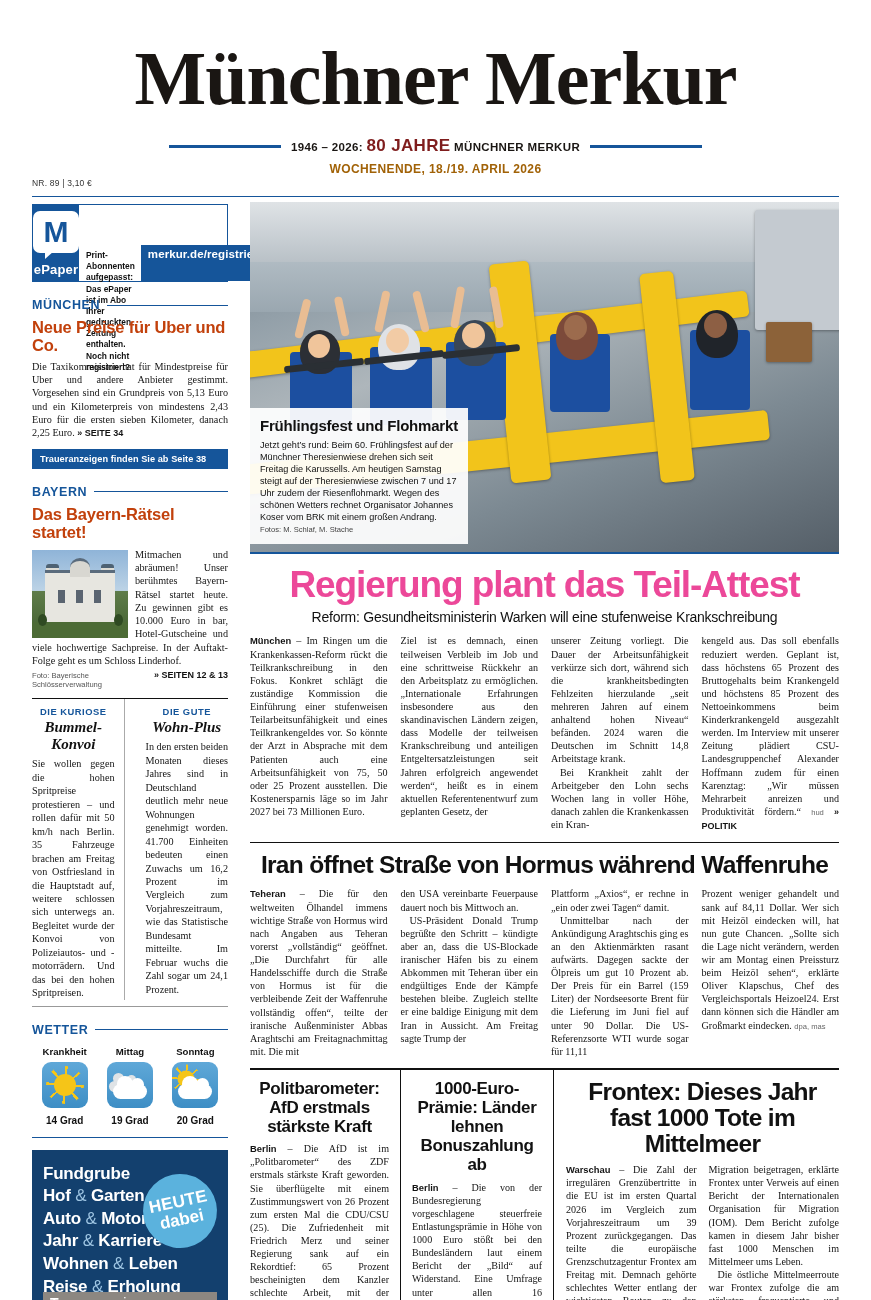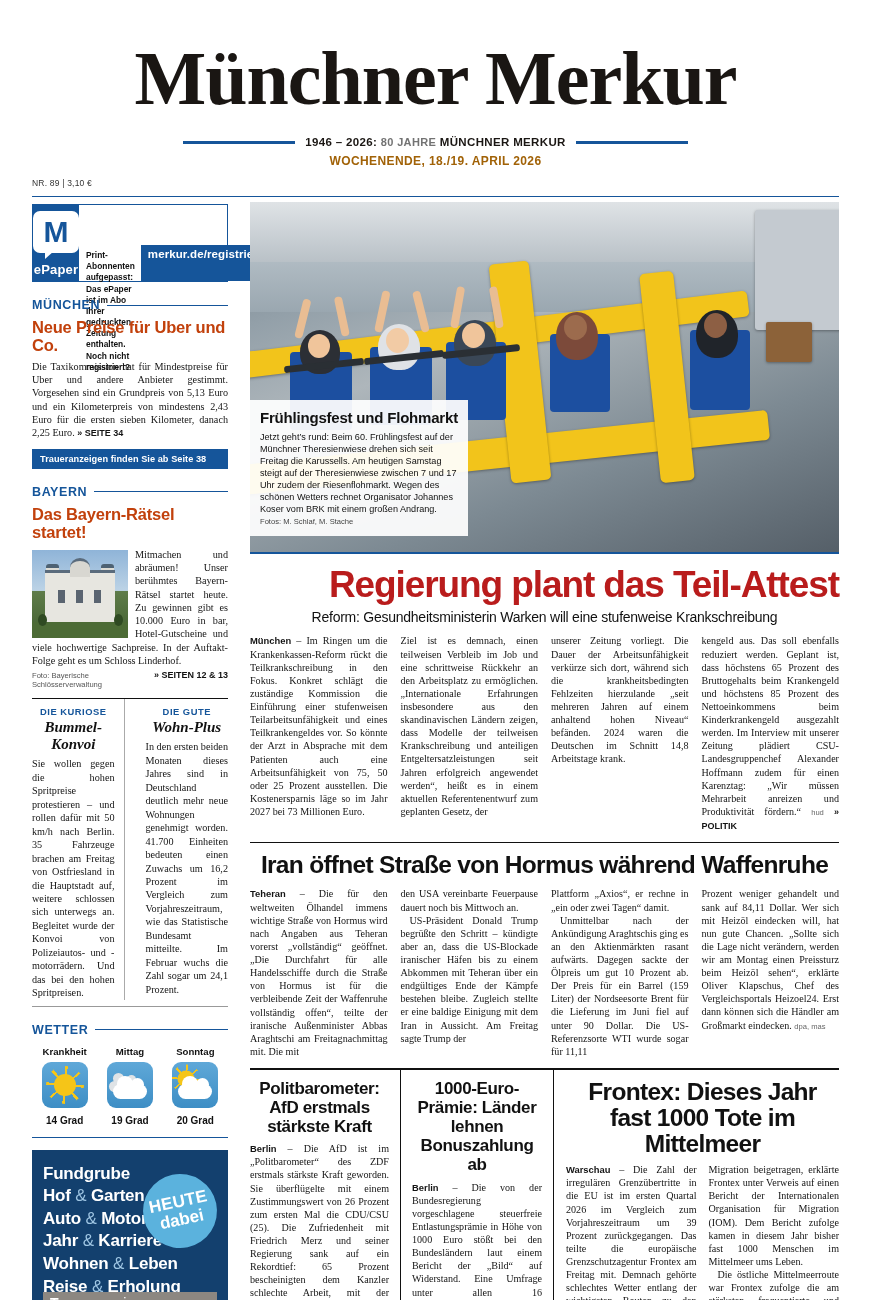--- a/index.html
+++ b/index.html
@@ -18,21 +18,21 @@
   }
   .anniv-row{
     display:flex;align-items:center;justify-content:center;
     margin-top:22px;gap:10px;
   }
   .anniv-row .rule{height:3px;background:#15559a;flex:0 0 112px;}
   .anniv-text{
     font-size:11.5px;font-weight:bold;letter-spacing:.35px;color:#1a1613;
     white-space:nowrap;
   }
-  .anniv-text .blue{color:#737373;font-size:11px;}
+  .anniv-text .blue{color:#7f1d1d;font-size:17px;}
   .anniv-text .thin{font-weight:bold;}
   .weekend{
     text-align:center;font-size:12px;font-weight:bold;letter-spacing:.4px;
     margin-top:6px;color:#a16207;
   }
   .issue{
     position:absolute;left:32px;top:178px;font-size:8.5px;color:#333;
     letter-spacing:.2px;
   }
   .masthead-rule{
@@ -215,36 +215,36 @@
     background:linear-gradient(180deg,#dfe3e6,#b9c1c7);}
   .ride{
     position:absolute;background:#f2c41b;border-radius:5px;
     box-shadow:0 1px 3px rgba(0,0,0,.35);
   }
   .seat{position:absolute;background:#1c4fa0;border-radius:4px;}
   .person{position:absolute;border-radius:50% 50% 45% 45%;}
   .arm{position:absolute;background:#e9bd93;border-radius:4px;transform-origin:bottom;}
   .bar{position:absolute;background:#2a2f34;border-radius:3px;}
   .caption{
-    position:absolute;left:0;bottom:16px;width:218px;background:rgba(255,255,255,.93);
+    position:absolute;left:0;bottom:8px;width:218px;background:rgba(255,255,255,.93);
     padding:9px 10px 9px 10px;box-sizing:border-box;
   }
   .caption h3{
     margin:0;font-size:15px;font-weight:bold;line-height:1.14;color:#111;
     letter-spacing:-.2px;
   }
   .caption p{
     margin:5px 0 0;font-size:9.1px;line-height:1.32;color:#111;
   }
   .caption .fot{font-size:7.6px;color:#444;}
   .photo-rule{height:2px;background:#15559a;}
   
   .h1{
-    font-size:37px;font-weight:bold;text-align:right;line-height:1.04;
-    margin-top:12px;color:#b91c1c;letter-spacing:-1.1px;
+    font-size:37px;font-weight:bold;text-align:center;line-height:1.04;
+    margin-top:12px;color:#ec4899;letter-spacing:-1.1px;
   }
   .sub1{
     font-size:14px;text-align:center;margin-top:5px;color:#111;letter-spacing:-.25px;
   }
   .cols4{display:flex;margin-top:9px;gap:13px;}
   .cols4 .c{flex:1;}
   .art{
     font-family:"Liberation Serif",serif;font-size:10.1px;line-height:1.3;
     text-align:justify;color:#141414;hyphens:auto;
   }
@@ -467,20 +467,21 @@
       <div class="sub1">Reform: Gesundheitsministerin Warken will eine stufenweise Krankschreibung</div>
       <div class="cols4">
         <div class="c art">
             <p class="first"><b class="city">München</b> – Im Ringen um die Krankenkassen-Reform rückt die Teilkrankschreibung in den Fokus. Konkret schlägt die zuständige Kommission die Einführung einer stufenweisen Teilarbeitsunfähigkeit und eines Teilkrankengeldes vor. So könnte der Arzt in Absprache mit dem Patienten auch eine Arbeitsunfähigkeit von 75, 50 oder 25 Prozent ausstellen. Die Kostenersparnis läge so im Jahr 2027 bei 73 Millionen Euro.</p>
           </div>
         <div class="c art">
             <p class="first">Ziel ist es demnach, einen teilweisen Verbleib im Job und eine schrittweise Rückkehr an den Arbeitsplatz zu ermöglichen. „Internationale Erfahrungen insbesondere aus den skandinavischen Ländern zeigen, dass Modelle der teilweisen Krankschreibung und anteiligen Entgeltersatzleistungen seit Jahren erfolgreich angewendet werden“, heißt es in einem aktuellen Referentenentwurf zum geplanten Gesetz, der</p>
           </div>
         <div class="c art">
             <p class="first">unserer Zeitung vorliegt. Die Dauer der Arbeitsunfähigkeit verkürze sich dort, während sich die krankheitsbedingten Fehlzeiten hierzulande „seit mehreren Jahren auf einem anhaltend hohen Niveau“ befänden. 2024 waren die Deutschen im Schnitt 14,8 Arbeitstage krank.</p>
+            <p class="">Bei Krankheit zahlt der Arbeitgeber den Lohn sechs Wochen lang in voller Höhe, danach zahlen die Krankenkassen ein Kran-</p>
           </div>
         <div class="c art">
           <span>kengeld aus. Das soll ebenfalls reduziert werden. Geplant ist, dass höchstens 65 Prozent des Bruttogehalts beim Krankengeld und höchstens 85 Prozent des Nettoeinkommens beim Kinderkrankengeld ausgezahlt werden. Im Interview mit unserer Zeitung plädiert CSU-Landesgruppenchef Alexander Hoffmann zudem für einen Karenztag: „Wir müssen Mehrarbeit anreizen und Produktivität fördern.“</span>
           <span class="agency">hud</span>
           <span class="polit">» POLITIK</span>
         </div>
       </div>
 
       <div class="rule-thin"></div>
 

